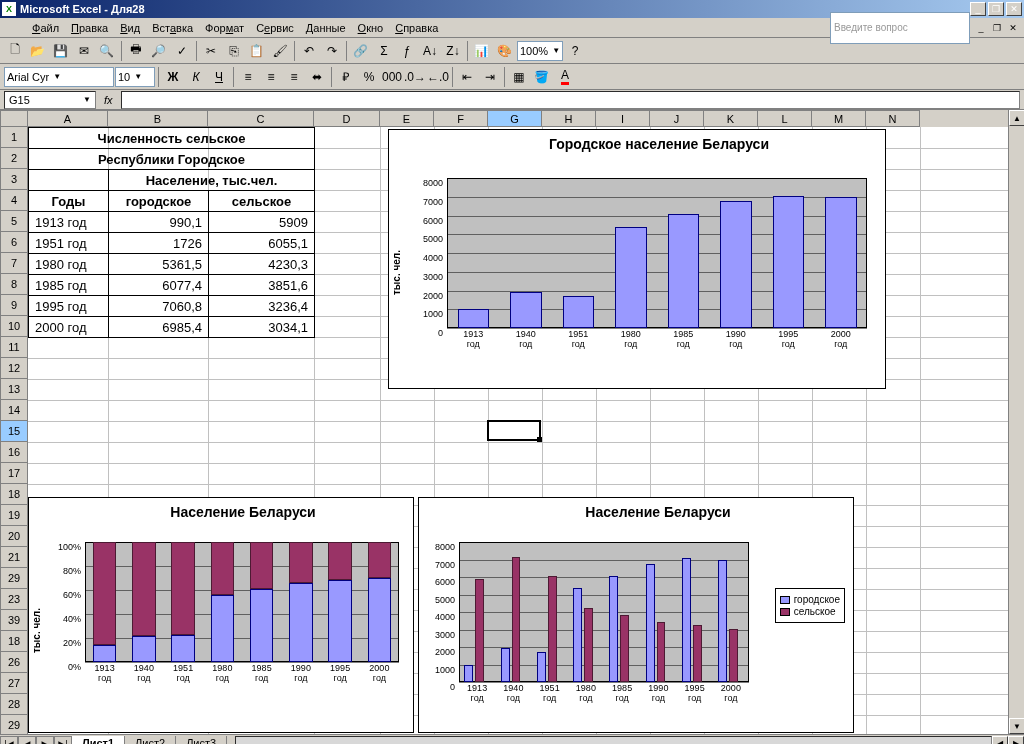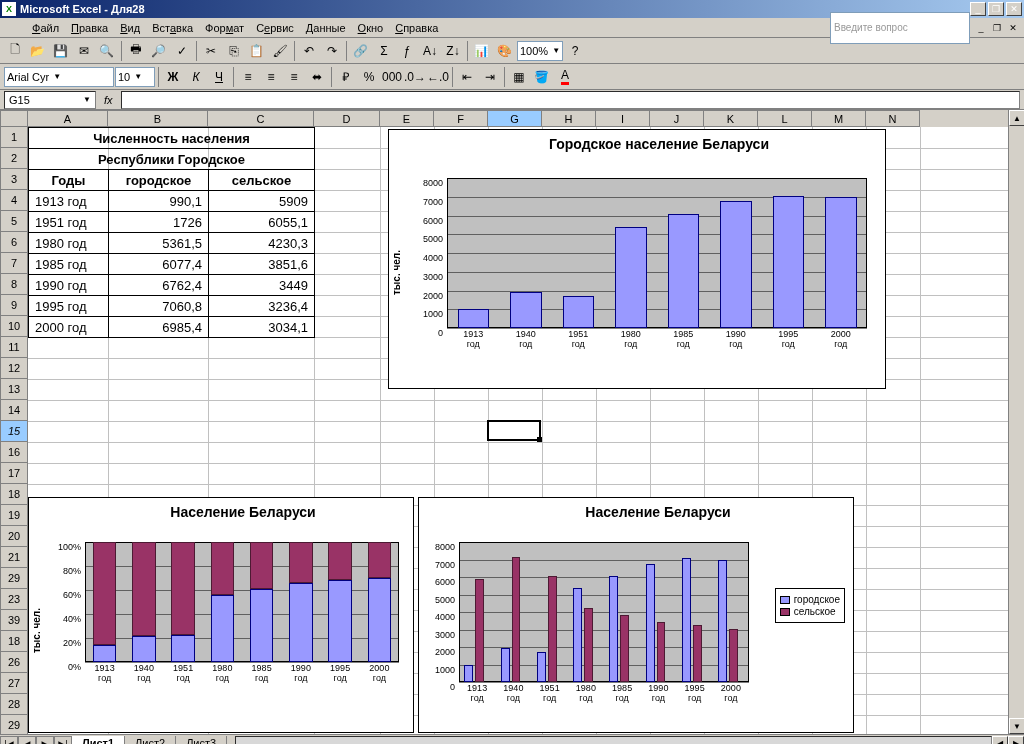--- a/index.html
+++ b/index.html
@@ -31,21 +31,21 @@
 .fx { font-style: italic; font-size: 11px; padding: 0 4px; }
 .formula-input { flex: 1; height: 18px; background: white; border: 1px inset #808080; }
 
 .grid-area { position: relative; background: white; height: 624px; overflow: hidden; }
 .colheaders { display: flex; height: 17px; background: #d4d0c8; position: absolute; top: 0; left: 0; right: 16px; }
 .corner { width: 28px; border: 1px solid #808080; background: #d4d0c8; }
 .colh { border: 1px solid #808080; border-left: none; text-align: center; font-size: 11px; background: #d4d0c8; display: flex; align-items: center; justify-content: center; }
 .colh.sel { background: #99ccff; }
 .rowheaders { position: absolute; left: 0; top: 17px; width: 28px; }
 .rowh { height: 21px; border: 1px solid #808080; border-top: none; background: #d4d0c8; text-align: center; font-size: 11px; display: flex; align-items: center; justify-content: center; }
-.rowh.sel { background: #99ccff; font-style: italic; }
+.rowh.sel { background: #99ccff; }
 
 .cells { position: absolute; left: 28px; top: 17px; right: 16px; bottom: 0; }
 .gridlines { position: absolute; inset: 0; }
 .vline { position: absolute; top: 0; bottom: 0; width: 1px; background: #c0c0c0; }
 .hline { position: absolute; left: 0; right: 0; height: 1px; background: #c0c0c0; }
 
 .data-table { position: absolute; left: 0; top: 0; border-collapse: collapse; font-family: "Times New Roman", serif; font-size: 13px; }
 .data-table td { border: 1px solid black; padding: 2px 6px; height: 21px; }
 .data-table .title-cell { font-weight: bold; text-align: center; }
 .data-table .header-cell { font-weight: bold; text-align: center; }
@@ -285,24 +285,28 @@
         <div class="hline" style="top: 504px;"></div>
         <div class="hline" style="top: 525px;"></div>
         <div class="hline" style="top: 546px;"></div>
         <div class="hline" style="top: 567px;"></div>
         <div class="hline" style="top: 588px;"></div>
       </div>
 
     <table class="data-table">
       <tbody>
           <tr>
-            <td colspan="3" class="title-cell" style="width:286px">Численность населения</td>
+            <td colspan="3" class="title-cell" style="width:286px">Численность сельское</td>
           </tr>
       <tr>
             <td colspan="3" class="title-cell">Республики Городское</td>
+          </tr>
+      <tr>
+            <td style="width:80px"></td>
+            <td colspan="2" class="header-cell">Население, тыс.чел.</td>
           </tr>
       <tr>
             <td class="header-cell">Годы</td>
             <td class="header-cell" style="width:100px">городское</td>
             <td class="header-cell" style="width:106px">сельское</td>
           </tr>
       </tbody>
         <tbody id="data-rows">
           <tr>
             <td class="year-cell">1913 год</td>
@@ -316,25 +320,20 @@
           </tr>
           <tr>
             <td class="year-cell">1980 год</td>
             <td class="num-cell">5361,5</td>
             <td class="num-cell">4230,3</td>
           </tr>
           <tr>
             <td class="year-cell">1985 год</td>
             <td class="num-cell">6077,4</td>
             <td class="num-cell">3851,6</td>
-          </tr>
-          <tr>
-            <td class="year-cell">1990 год</td>
-            <td class="num-cell">6762,4</td>
-            <td class="num-cell">3449</td>
           </tr>
           <tr>
             <td class="year-cell">1995 год</td>
             <td class="num-cell">7060,8</td>
             <td class="num-cell">3236,4</td>
           </tr>
           <tr>
             <td class="year-cell">2000 год</td>
             <td class="num-cell">6985,4</td>
             <td class="num-cell">3034,1</td>

